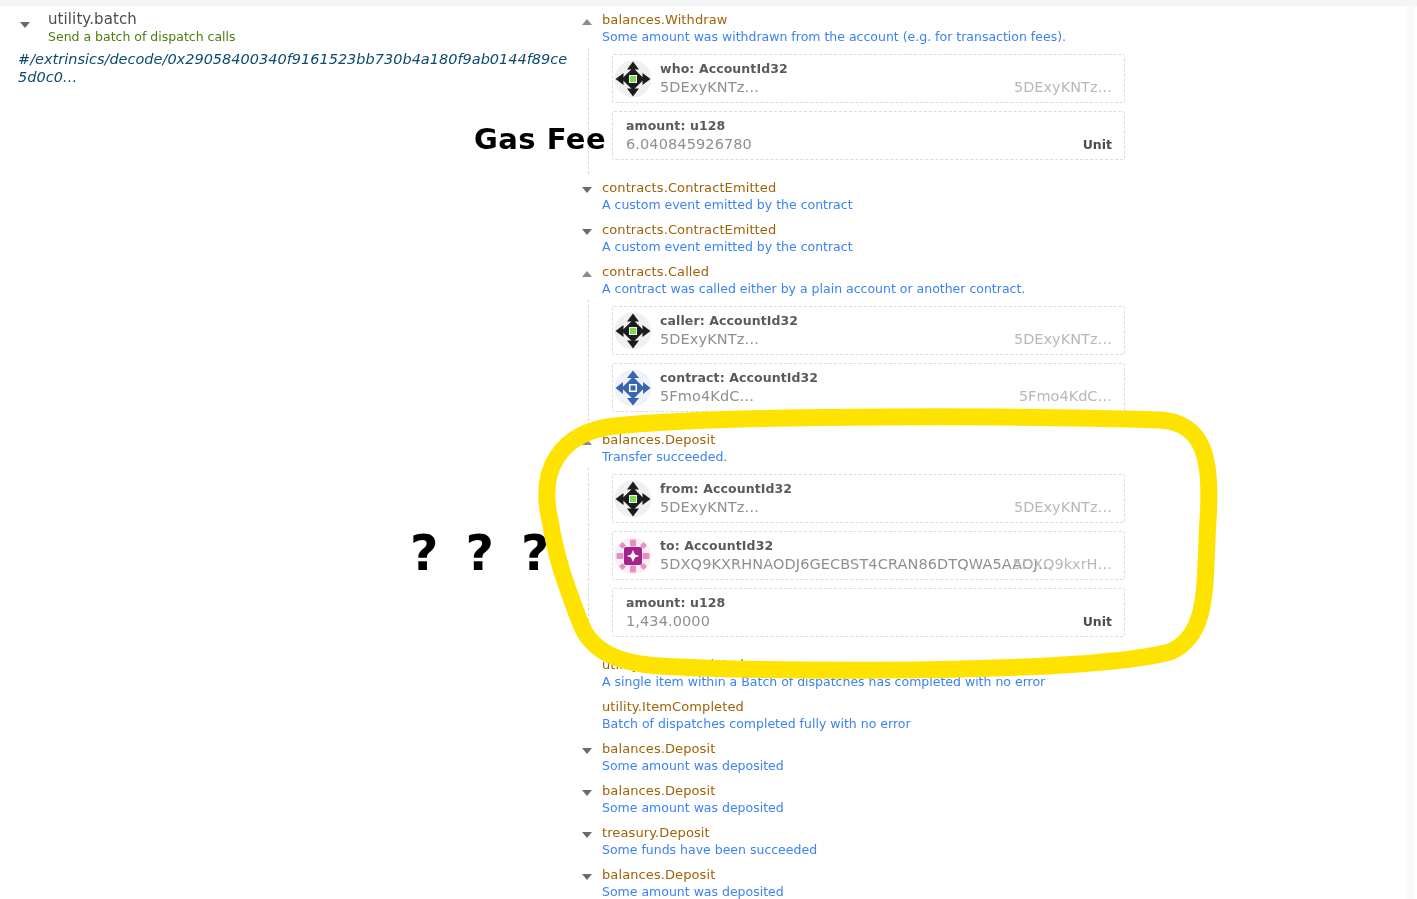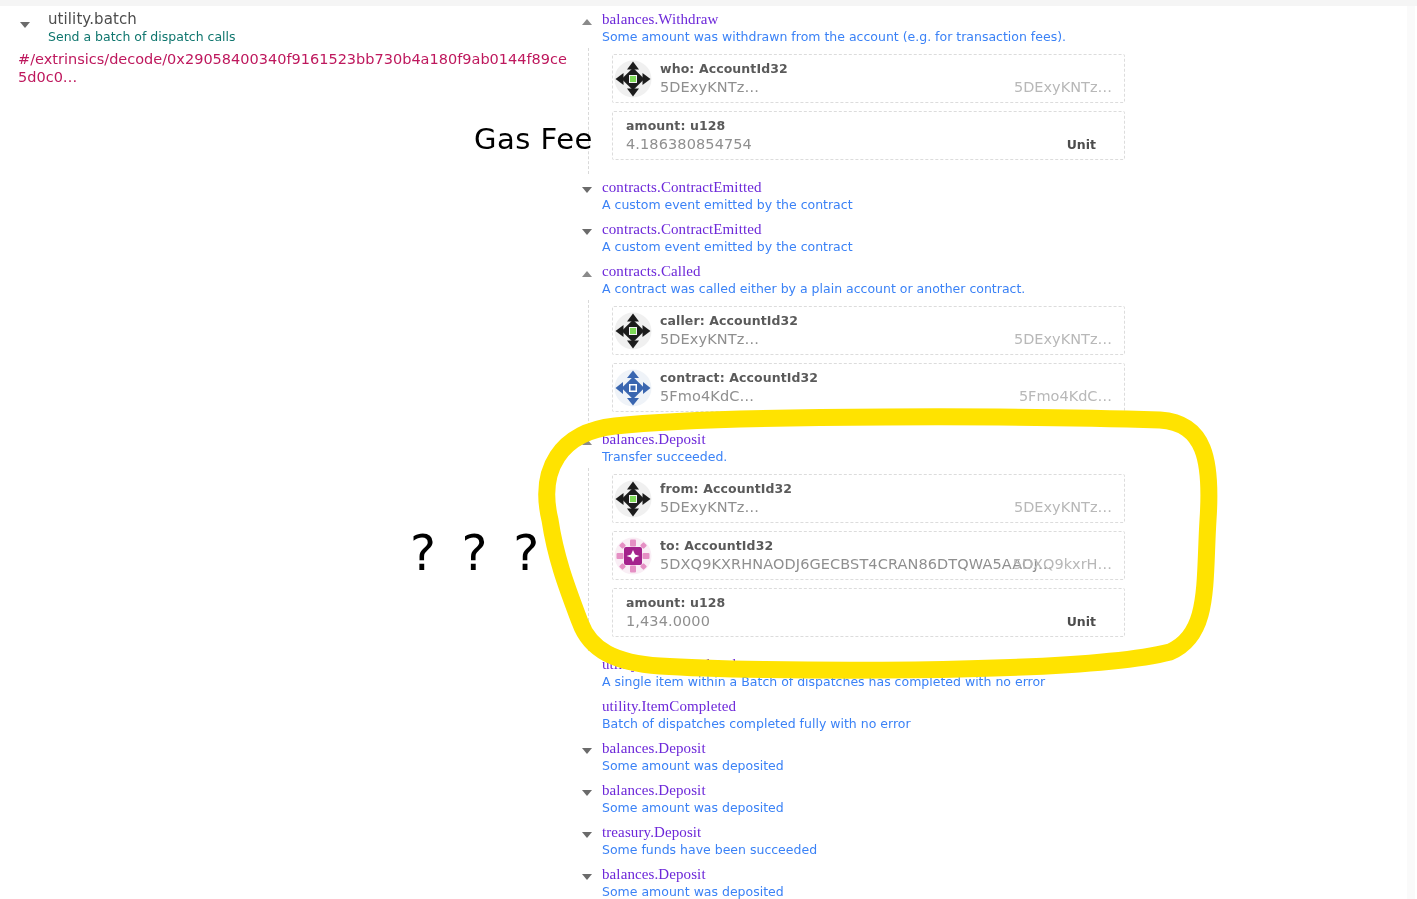--- a/index.html
+++ b/index.html
@@ -37,49 +37,49 @@
     border-right: 5px solid transparent;
   }
   .tri-down { border-top: 6px solid #6b6b6b; }
   .tri-up   { border-bottom: 6px solid #8a8a8a; }
   .call-row .tri { left: 20px; top: 16px; }
   .call-title {
     font-size: 15px; color: #4d4d4d; line-height: 19px;
     letter-spacing: .1px;
   }
   .call-desc {
-    font-size: 12.5px; color: #0f766e; line-height: 16px;
+    font-size: 12.5px; color: #4d7c0f; line-height: 16px;
   }
   .call-link {
     display: block;
     margin: 5px 0 0 -30px;
     font-size: 14.5px;
-    color: #be185d;
+    color: #0c4a6e;
     line-height: 18px;
     text-decoration: none;
     word-break: break-all;
+    font-style: italic;
   }
 
   
   .events-col {
     position: absolute; left: 578px; top: 6px;
     width: 800px;
   }
   .event {
     position: relative;
   }
   .ev-head {
     position: relative;
     padding: 4px 0 3px 24px;
   }
   .ev-head .tri { left: 4px; top: 13px; }
   .ev-name {
-    font-size: 15px; color: #6d28d9; line-height: 19px;
+    font-size: 13px; color: #a16207; line-height: 19px;
     letter-spacing: .1px;
-    font-family: Liberation Serif, serif;
   }
   .ev-desc {
     font-size: 12.5px; color: #3b82f6; line-height: 16px;
   }
 
   
   .params {
     position: relative;
     margin-left: 10px;
     padding-left: 23px;
@@ -112,37 +112,37 @@
     letter-spacing: .1px;
     white-space: nowrap;
   }
   .param.with-icon .param-value { left: 47px; }
   .param.plain .param-value     { left: 13px; }
   .param-short {
     position: absolute; right: 12px; top: 24px;
     font-size: 14.5px; color: #b8b8b8;
   }
   .param-unit {
-    position: absolute; right: 28px; top: 25px;
+    position: absolute; right: 12px; top: 25px;
     font-size: 12.5px; font-weight: bold; color: #4d4d4d;
   }
   
   .idicon {
     position: absolute; left: 1px; top: 5px;
     width: 38px; height: 38px;
     border-radius: 50%;
   }
   .idicon svg { display: block; }
 
   
   .annot {
     position: absolute;
     color: #000;
     font-family: "DejaVu Sans", "Liberation Sans", sans-serif;
-    font-weight: 400;
+    font-weight: 700;
   }
   #annot-gas { left: 474px; top: 122px; font-size: 29px; letter-spacing: .5px; }
   #annot-q   { left: 410px; top: 525px; font-size: 49px; letter-spacing: 5px; }
 
   #highlight-circle {
     position: absolute;
     left: 520px; top: 400px;
     width: 710px; height: 290px;
     pointer-events: none;
   }
@@ -193,21 +193,21 @@
     <rect x="15" y="15" width="8" height="8" fill="#f4f4f4"></rect>
     <rect x="16" y="16" width="6" height="6" fill="#7ed957"></rect>
   </svg>
             </span>
             <div class="param-label">who: AccountId32</div>
             <div class="param-value">5DExyKNTz…</div>
             <div class="param-short">5DExyKNTz…</div>
           </div>
           <div class="param plain">
             <div class="param-label">amount: u128</div>
-            <div class="param-value">4.186380854754</div>
+            <div class="param-value">6.040845926780</div>
             <div class="param-unit">Unit</div>
           </div>
         </div>
       </div>
       <div class="event">
         <div class="ev-head">
           <span class="tri tri-down"></span>
           <div class="ev-name">contracts.ContractEmitted</div>
           <div class="ev-desc">A custom event emitted by the contract</div>
         </div>

